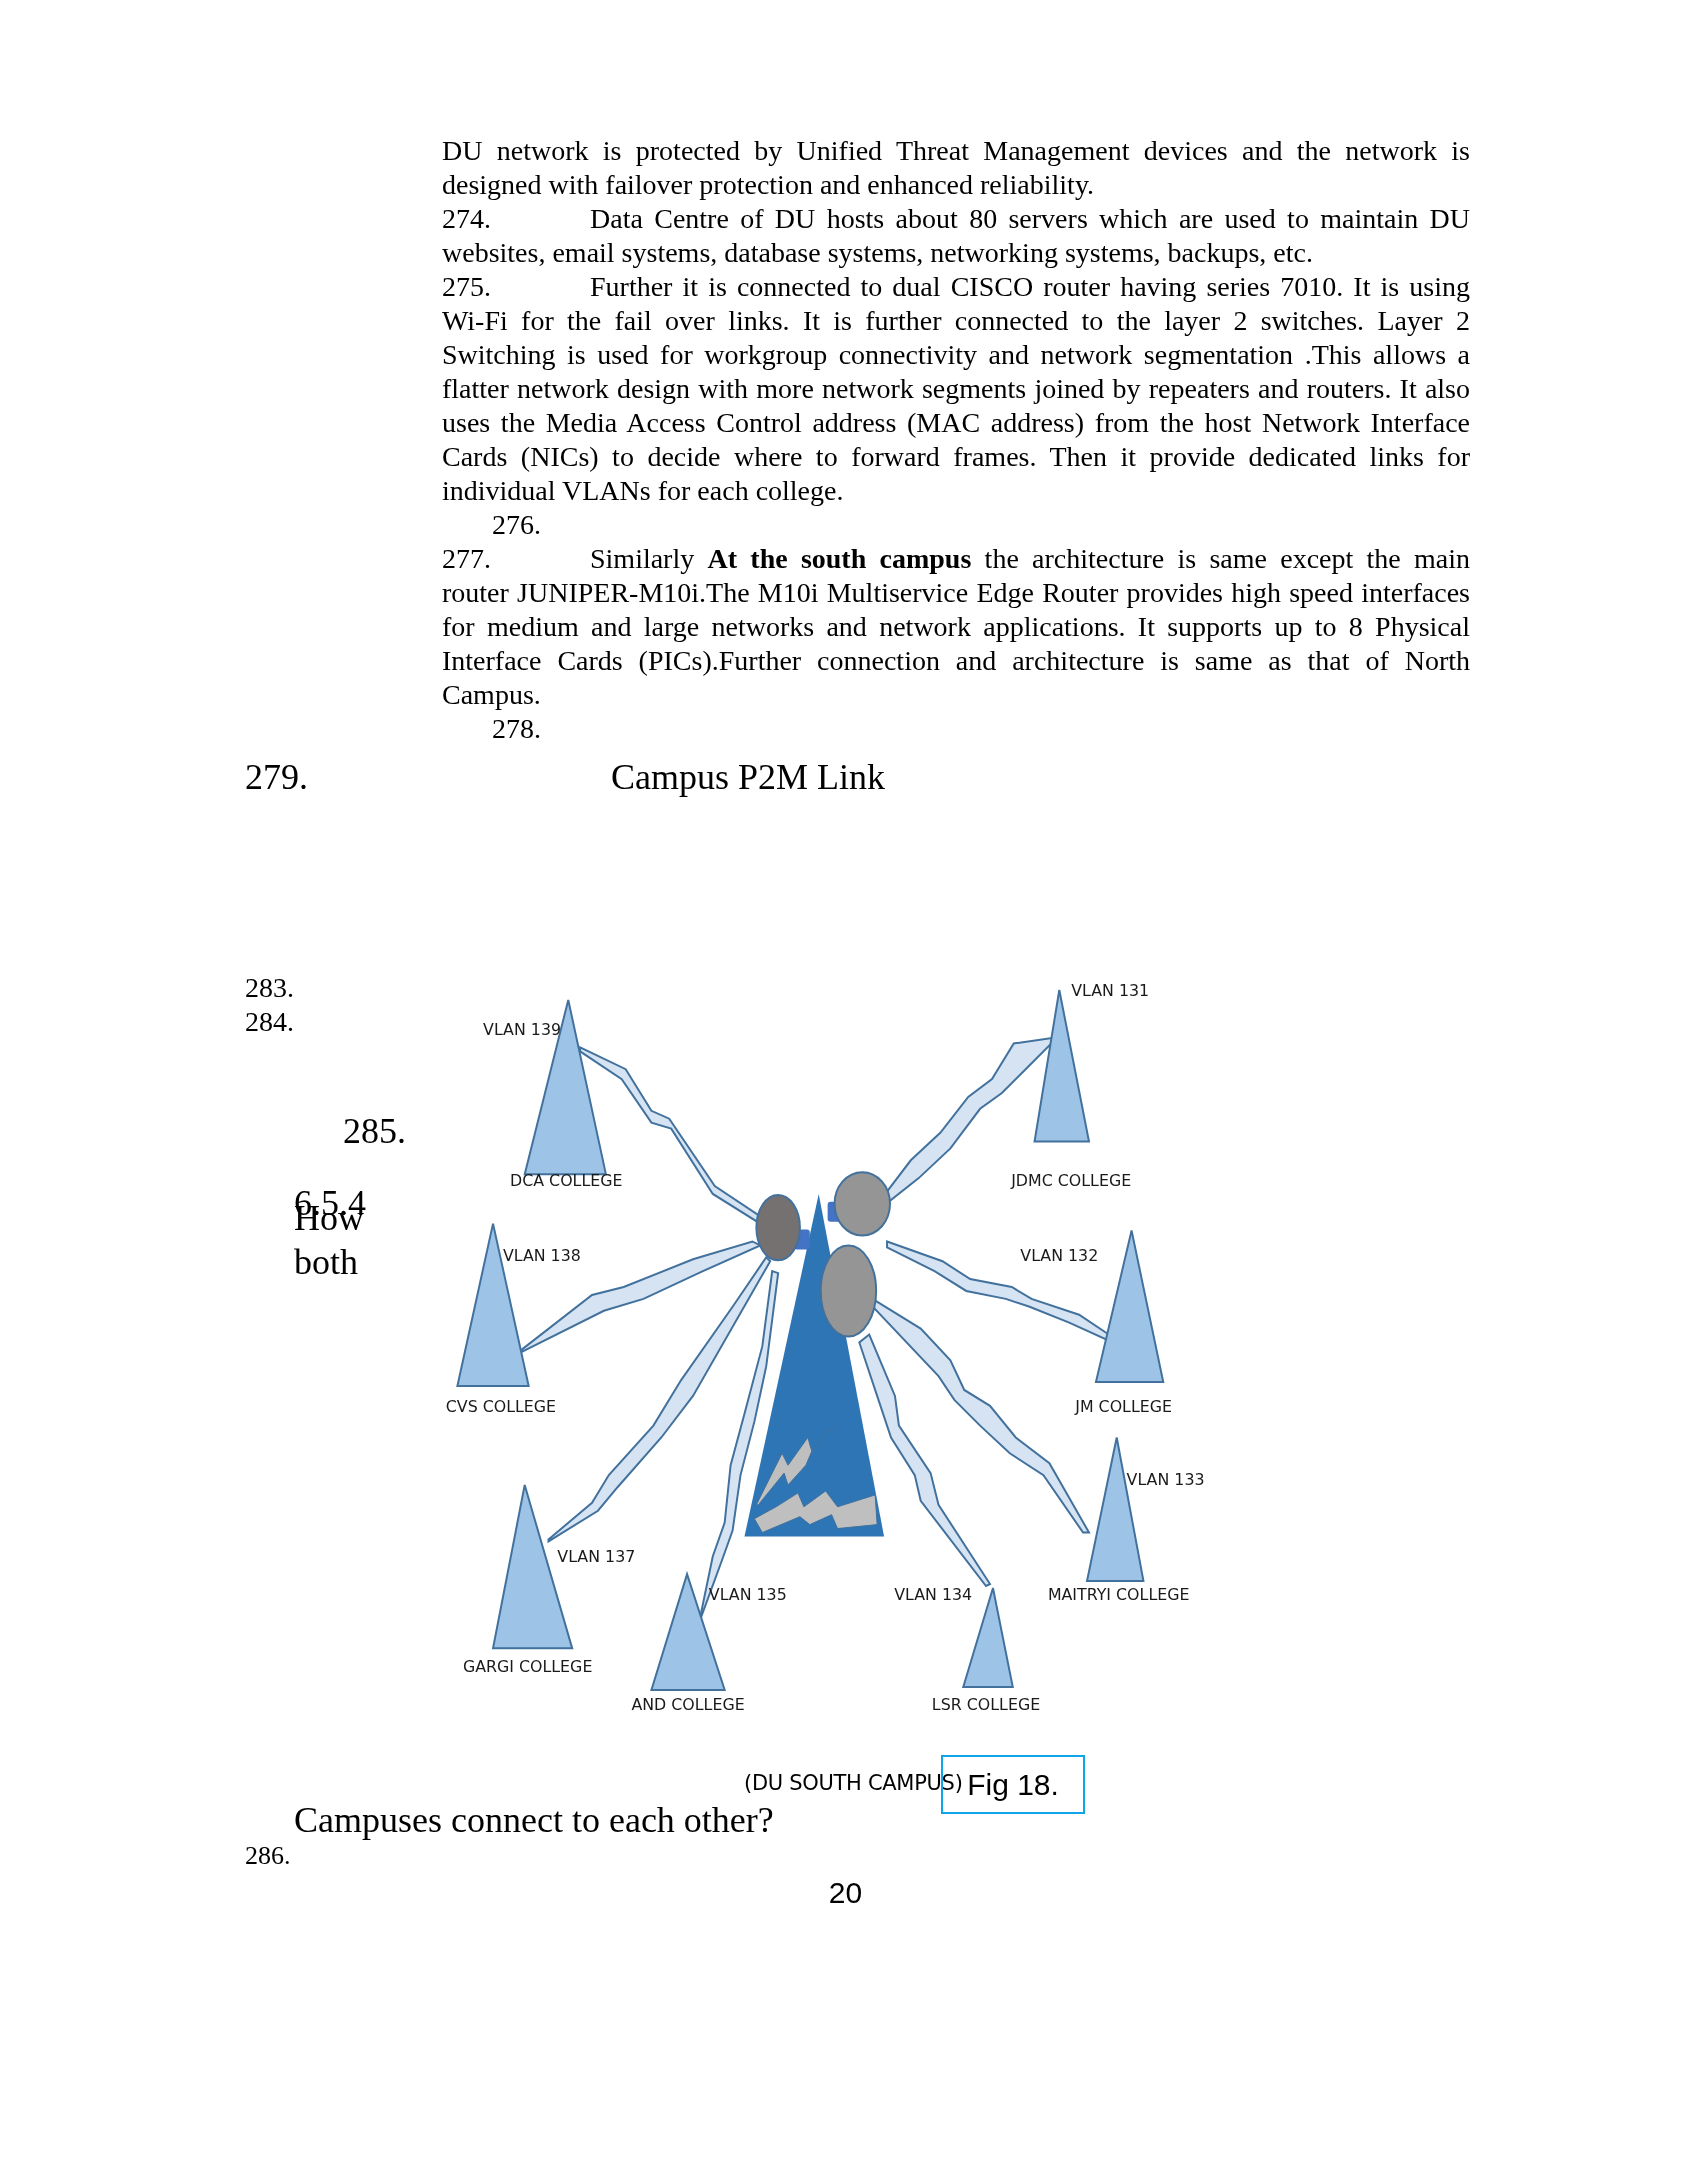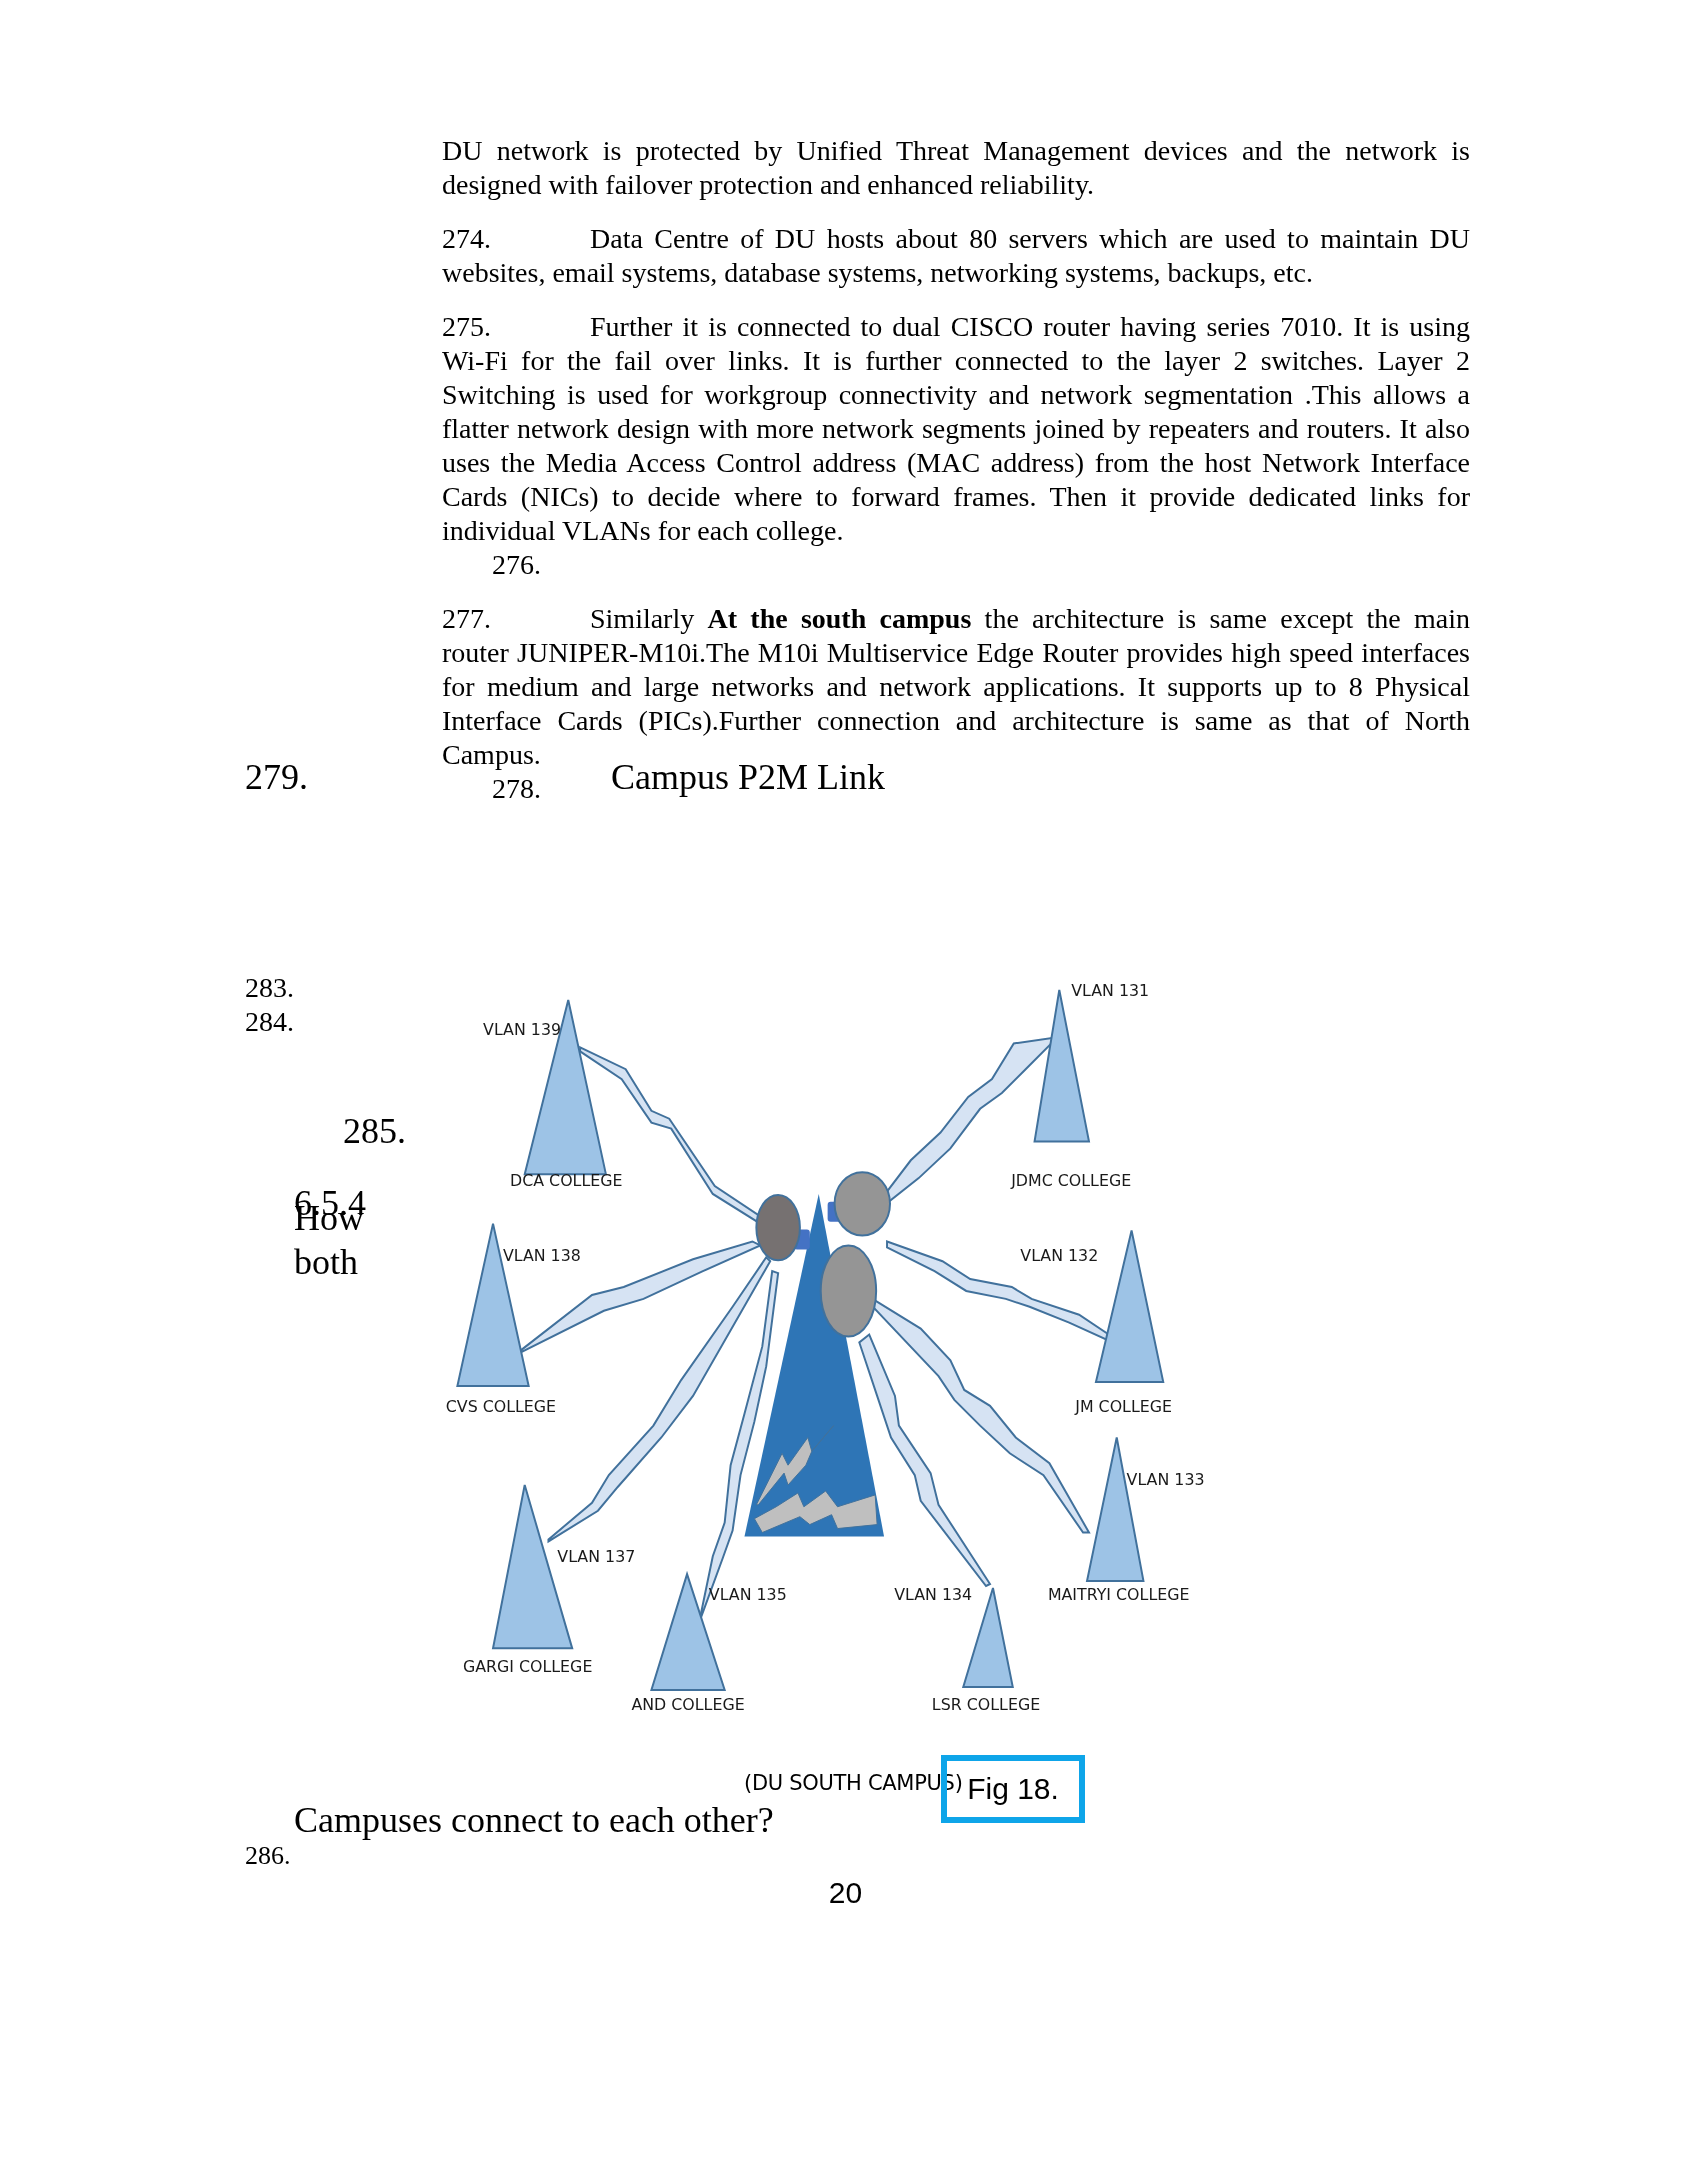--- a/index.html
+++ b/index.html
@@ -2,27 +2,27 @@
 <html><head>
 <meta charset="utf-8">
 <style>
   html, body { margin:0; padding:0; background:#ffffff; }
   body { width:1683px; height:2178px; position:relative; overflow:hidden;
          font-family:"Liberation Serif","DejaVu Serif",serif; color:#000; }
   .abs { position:absolute; }
   .body-text { position:absolute; left:442px; width:1028px; font-size:28px; line-height:34px;
                text-align:justify; text-align-last:left; }
   .para { margin:0; }
-  .num { display:inline-block; width:148px;margin-top:20px; }
+  .num { display:inline-block; width:148px; }
   .indent-num { padding-left:50px; }
   .side { font-size:28px; }
   .big { font-size:36px; line-height:44px; }
   .heading { position:absolute; font-size:36px; }
   svg text { font-family:"DejaVu Sans","Liberation Sans",sans-serif; font-size:16px; fill:#1a1a1a; }
-  .fig-box { position:absolute; left:941px; top:1755px; width:144px; height:68px; border:6px solid #0ea5e9;
+  .fig-box { position:absolute; left:941px; top:1755px; width:144px; height:59px; border:2px solid #0ea5e9;
              box-sizing:border-box; font-family:"Liberation Sans",sans-serif; font-size:30px;
              display:flex; align-items:center; justify-content:center; }
   .caption { position:absolute; left:744px; top:1771px; font-family:"DejaVu Sans",sans-serif; font-size:21px; letter-spacing:-0.3px; }
   .page-num { position:absolute; left:0; width:1675px; top:1876px; text-align:center;
               font-family:"Liberation Sans",sans-serif; font-size:30px;margin-left:8px; }
 </style>
 </head>
 <body>
 
 <div class="body-text" style="top:134px;">

